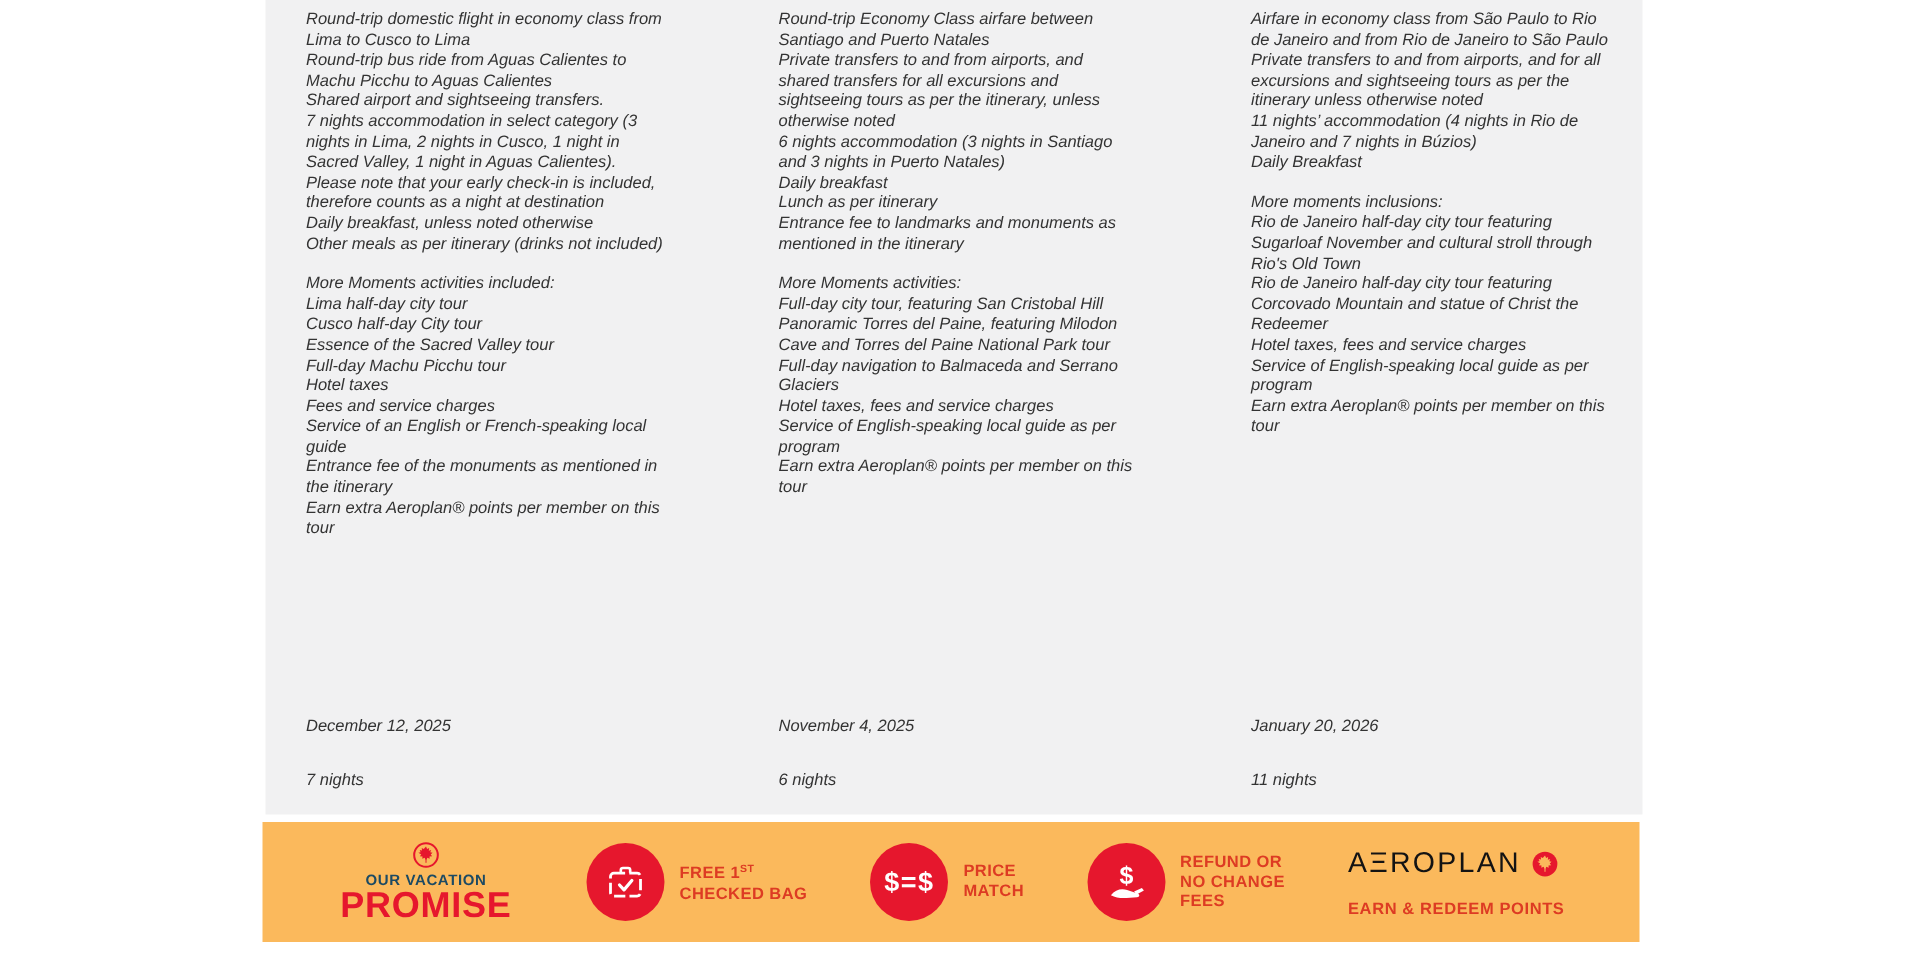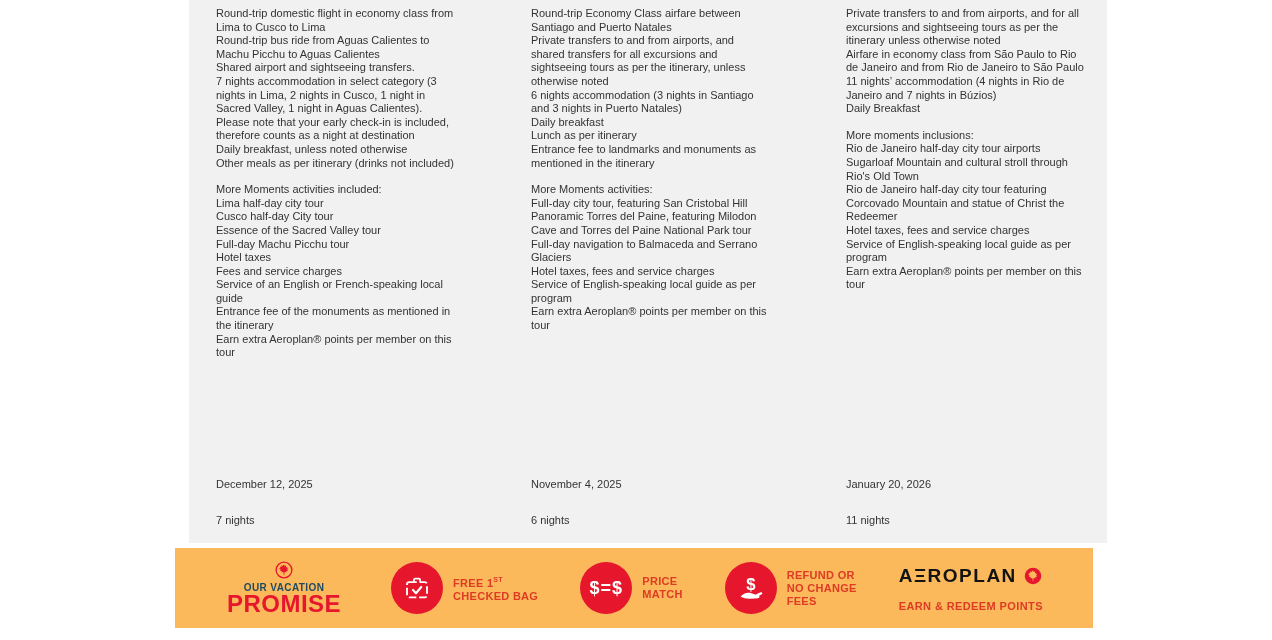--- a/index.html
+++ b/index.html
@@ -2,22 +2,23 @@
 <html><head>
 <meta charset="utf-8">
 <style>
   html,body { margin:0; padding:0; }
   body {
     width:1272px; height:640px; position:relative; background:#ffffff;
     font-family:"Liberation Sans", sans-serif;
     -webkit-font-smoothing:antialiased;
   }
   .content {
-    position:absolute; left:189px; top:0; width:918px; height:543px;
+    position:absolute; left:177px; top:0; width:918px; height:543px;
     background:#f1f1f2;
+    font-style:italic;
   }
   .columns {
     display:grid; grid-template-columns:238px 238px 238px; column-gap:77px;
     padding:7px 0 0 27px;
   }
   .package { display:flex; flex-direction:column; }
   .inclusions { height:471px; font-size:11px; line-height:13.6px; color:#333333; }
   .para + .para { margin-top:13px; }
   .line { min-height:13.6px; }
   .date  { font-size:11px; line-height:13.6px; color:#333333; }
@@ -37,21 +38,21 @@
   .badge-circle {
     width:52px; height:52px; border-radius:50%; background:#e6172d; flex:0 0 auto;
     display:flex; align-items:center; justify-content:center;
   }
   .badge-label { font-size:11px; line-height:13px; font-weight:bold; color:#dd3b23; letter-spacing:0.3px; white-space:nowrap; }
   .badge-label sup { font-size:7px; }
   .price-glyph { color:#ffffff; font-size:18px; font-weight:bold; letter-spacing:1px; }
 
   .aeroplan { display:flex; flex-direction:column; align-items:flex-start; }
   .aeroplan-row { display:flex; align-items:center; gap:7px; }
-  .aeroplan-logo { font-size:19px; font-weight:bold; color:#131313; letter-spacing:1.5px; white-space:nowrap; }
+  .aeroplan-logo { font-size:19px; font-weight:normal; color:#131313; letter-spacing:1.5px; white-space:nowrap; }
   .aeroplan-roundel { width:18px; height:18px; }
   .aeroplan-tagline { font-size:11px; font-weight:bold; color:#dd3b23; margin-top:13px; letter-spacing:0.4px; white-space:nowrap; }
 </style>
 </head>
 <body>
 
 <div class="content">
   <div class="columns">
 
     <div class="package">
@@ -102,28 +103,28 @@
             <div class="line">Earn extra Aeroplan® points per member on this tour</div>
           </div>
       </div>
       <div class="date">November 4, 2025</div>
       <div class="nights">6 nights</div>
     </div>
 
     <div class="package">
       <div class="inclusions">
         <div class="para">
+            <div class="line">Airfare in economy class from São Paulo to Rio de Janeiro and from Rio de Janeiro to São Paulo</div>
             <div class="line">Private transfers to and from airports, and for all excursions and sightseeing tours as per the itinerary unless otherwise noted</div>
-            <div class="line">Airfare in economy class from São Paulo to Rio de Janeiro and from Rio de Janeiro to São Paulo</div>
             <div class="line">11 nights’ accommodation (4 nights in Rio de Janeiro and 7 nights in Búzios)</div>
             <div class="line">Daily Breakfast</div>
           </div>
         <div class="para">
             <div class="line">More moments inclusions:</div>
-            <div class="line">Rio de Janeiro half-day city tour airports Sugarloaf Mountain and cultural stroll through Rio's Old Town</div>
+            <div class="line">Rio de Janeiro half-day city tour featuring Sugarloaf November and cultural stroll through Rio's Old Town</div>
             <div class="line">Rio de Janeiro half-day city tour featuring Corcovado Mountain and statue of Christ the Redeemer</div>
             <div class="line">Hotel taxes, fees and service charges</div>
             <div class="line">Service of English-speaking local guide as per program</div>
             <div class="line">Earn extra Aeroplan® points per member on this tour</div>
           </div>
       </div>
       <div class="date">January 20, 2026</div>
       <div class="nights">11 nights</div>
     </div>
 

